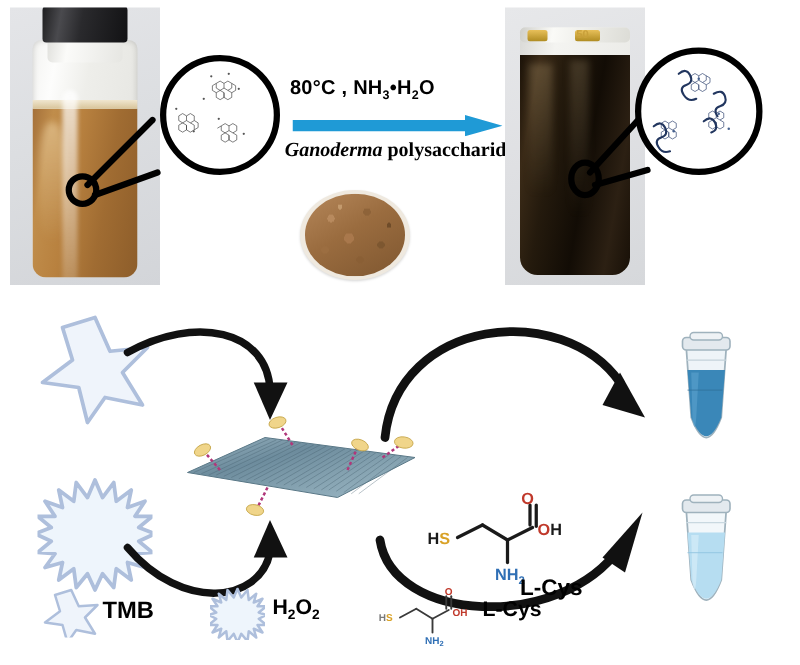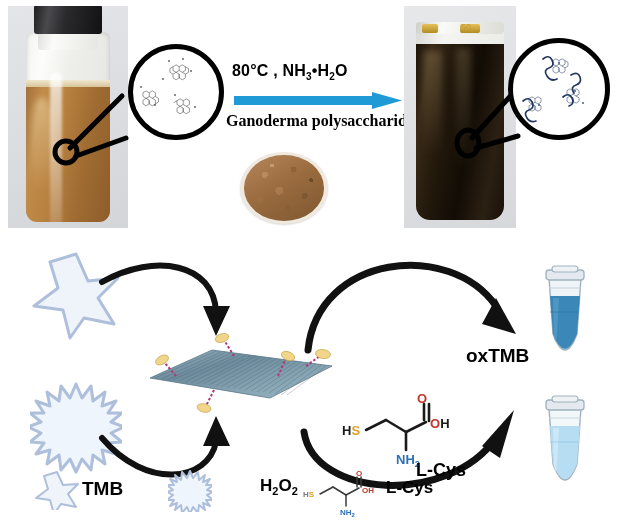--- a/index.html
+++ b/index.html
@@ -56,21 +56,21 @@
   
   .mag{position:absolute;border:5px solid #000;border-radius:50%;background:#fff;}
 
   
   #reaction-conditions{position:absolute;left:232px;top:62px;width:172px;
       text-align:left;font-size:16px;font-weight:bold;letter-spacing:.2px;white-space:nowrap;}
   #reaction-conditions sub{font-size:10px;}
   #reaction-arrow{position:absolute;left:234px;top:92px;width:168px;height:17px;}
   #reaction-reagent{position:absolute;left:222px;top:112px;width:196px;text-align:center;
       font-family:"Liberation Serif",serif;font-size:16px;font-weight:bold;white-space:nowrap;}
-  #reaction-reagent .it{}
+  #reaction-reagent .it{font-style:italic;}
 
   
   #powder-dish{position:absolute;left:240px;top:152px;width:88px;height:72px;border-radius:50%;
       background:#efe9df;overflow:hidden;box-shadow:0 1px 2px rgba(0,0,0,.15);}
   .powder-mass{position:absolute;left:4%;top:4%;width:92%;height:92%;border-radius:50%;
       background:
         radial-gradient(circle at 26% 30%,#b88a5e 0 3px,transparent 3px),
         radial-gradient(circle at 62% 22%,#8e6339 0 3px,transparent 3px),
         radial-gradient(circle at 44% 54%,#a9784c 0 4px,transparent 4px),
         radial-gradient(circle at 76% 62%,#7d5730 0 3px,transparent 3px),
@@ -83,21 +83,21 @@
   
   #nanosheet{position:absolute;left:146px;top:332px;width:190px;height:84px;}
 
   .tube{position:absolute;width:46px;height:104px;}
 
   
   .lbl{position:absolute;font-weight:bold;white-space:nowrap;}
   #label-oxtmb{left:466px;top:345px;font-size:19px;}
   #label-lcys{left:416px;top:460px;font-size:18px;}
   #legend-tmb-label{left:82px;top:478px;font-size:19px;}
-  #legend-h2o2-label{left:218px;top:476px;font-size:17px;margin-left:42px;}
+  #legend-h2o2-label{left:218px;top:476px;font-size:17px;}
   #legend-lcys-label{left:386px;top:478px;font-size:17px;}
   #legend-h2o2-label sub{font-size:11px;}
 </style>
 </head>
 <body>
 
 <div class="fig">
 
   <div class="photo" id="bottle-left-photo">
     <div class="bt-body">
@@ -348,21 +348,20 @@
   <svg class="tube" style="left:542px;top:392px" viewBox="0 0 46 104">
     <path d="M7,16 L39,16 L35,72 Q23,104 11,72 Z" fill="#f2f7fa" stroke="#9fb2bd" stroke-width="1.4"></path>
     <path d="M8,34 L38,34 L35,72 Q23,102 11,72 Z" fill="#b6ddf1"></path>
     <path d="M11,36 L17,36 L15,72 Q14,86 12,74 Z" fill="#d5ecf8" opacity=".7"></path>
     <rect x="4" y="8" width="38" height="10" rx="3" fill="#e3e9ee" stroke="#9fb2bd" stroke-width="1.3"></rect>
     <rect x="10" y="4" width="26" height="6" rx="3" fill="#eef2f5" stroke="#9fb2bd" stroke-width="1.1"></rect>
     <path d="M7,26 L39,26" stroke="#c9d8e0" stroke-width="1"></path>
     <path d="M8,50 L36,50" stroke="#8fc4e0" stroke-width="1" opacity=".7"></path>
   </svg>
 
-  <div class="lbl" id="label-oxtmb">oxTMB</div>
   <div class="lbl" id="label-lcys">L-Cys</div>
 
   <svg class="abs" style="left:34px;top:470px;width:46px;height:40px">
     <polygon points="23,2 29,15 44,14 34,24 42,37 27,34 20,44 16,30 2,28 14,19 10,6" fill="#eff4fb" stroke="#aebfdc" stroke-width="2" stroke-linejoin="round"></polygon>
   </svg>
   <div class="lbl" id="legend-tmb-label">TMB</div>
 
   <svg class="abs" style="left:168px;top:470px;width:44px;height:42px">
     <polygon fill="#eef5fc" stroke="#aebfdc" stroke-width="2" stroke-linejoin="round" points="22,1 25,8 30,2 31,10 37,5 35,12 42,9 38,15 45,15 39,20 45,22 39,25 45,30 38,30
               42,36 35,33 37,40 31,35 30,43 25,37 22,44 19,37 14,43 13,35 7,40 9,33 2,36 6,30

